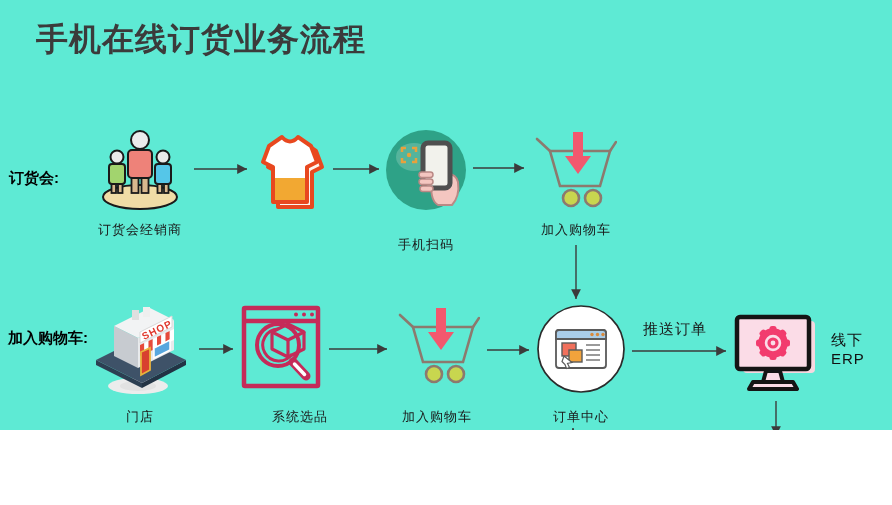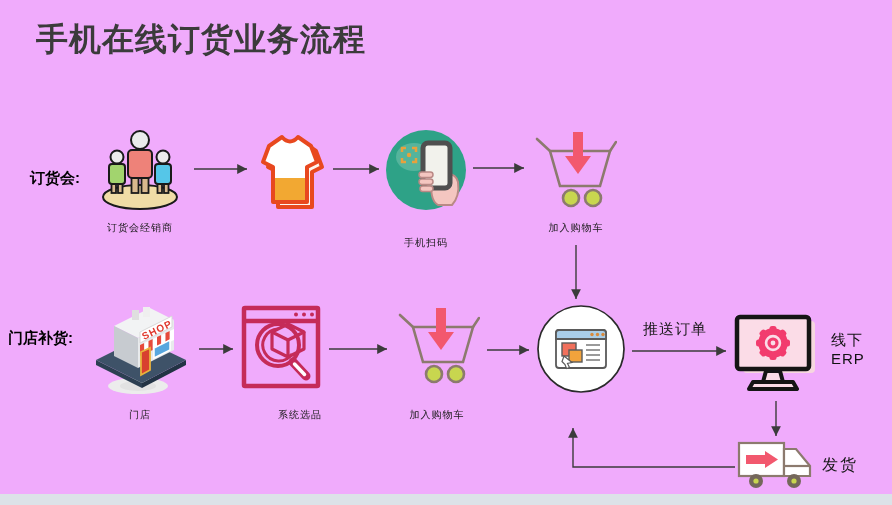--- a/index.html
+++ b/index.html
@@ -1,38 +1,38 @@
 <!DOCTYPE html>
 <html><head>
 <meta charset="utf-8">
 <style>
   html,body{margin:0;padding:0;background:#fff;}
-  .canvas{position:relative;width:892px;height:505px;background:#f0abfc;overflow:hidden;
+  .canvas{position:relative;width:892px;height:430px;background:#5eead4;overflow:hidden;
           font-family:"Liberation Sans",sans-serif;}
   .abs{position:absolute;}
   .title{font-size:32px;font-weight:bold;color:#3b3b3b;letter-spacing:1px;white-space:nowrap;}
   .row-label{font-size:15px;font-weight:bold;color:#000;white-space:nowrap;}
-  .node-label{font-family:"Liberation Serif",serif;font-size:10px;color:#1a1a1a;
+  .node-label{font-family:"Liberation Serif",serif;font-size:13px;color:#1a1a1a;
               text-align:center;width:120px;letter-spacing:1px;white-space:nowrap;}
   .edge-label{font-family:Liberation Sans, sans-serif;font-size:15px;color:#1a1a1a;
               text-align:center;width:90px;letter-spacing:1px;}
   .erp-label{font-size:15px;font-weight:normal;color:#111;line-height:19px;letter-spacing:1px;}
   .ship-label{font-family:"Liberation Serif",serif;font-size:16px;color:#1a1a1a;letter-spacing:2px;}
   .footer-bar{position:absolute;left:0;top:494px;width:892px;height:11px;background:#dce2e8;}
   svg{display:block;}
 </style>
 </head>
 <body>
 
 <div class="canvas">
 
   <div class="abs title" style="left:36px;top:18px;">手机在线订货业务流程</div>
 
-  <div class="abs row-label" style="left:30px;top:169px;">订货会:</div>
-  <div class="abs row-label" style="left:8px;top:329px;">门店补货:</div>
+  <div class="abs row-label" style="left:9px;top:169px;">订货会:</div>
+  <div class="abs row-label" style="left:8px;top:329px;">加入购物车:</div>
 
   <svg class="abs" style="left:98px;top:124px;" width="84" height="88" viewBox="0 0 84 88">
     <ellipse cx="42" cy="73" rx="37" ry="12" fill="#f0dca6" stroke="#1a1a1a" stroke-width="2"></ellipse>
     <g stroke="#1a1a1a" stroke-width="1.8">
       <rect x="13.5" y="57" width="4.5" height="12" fill="#d8b88e"></rect>
       <rect x="20" y="57" width="4.5" height="12" fill="#d8b88e"></rect>
       <rect x="59.5" y="57" width="4.5" height="12" fill="#d8b88e"></rect>
       <rect x="66" y="57" width="4.5" height="12" fill="#d8b88e"></rect>
       <rect x="33.5" y="52" width="7" height="17" fill="#d8b88e"></rect>
       <rect x="43.5" y="52" width="7" height="17" fill="#d8b88e"></rect>
@@ -195,20 +195,21 @@
     <circle cx="57" cy="41" r="7" fill="#74675b"></circle>
     <circle cx="57" cy="41" r="2.6" fill="#c8d64f"></circle>
   </svg>
 
   <div class="abs node-label" style="left:80px;top:221px;">订货会经销商</div>
   <div class="abs node-label" style="left:366px;top:236px;">手机扫码</div>
   <div class="abs node-label" style="left:516px;top:221px;">加入购物车</div>
   <div class="abs node-label" style="left:80px;top:408px;text-align:center;">门店</div>
   <div class="abs node-label" style="left:240px;top:408px;">系统选品</div>
   <div class="abs node-label" style="left:377px;top:408px;">加入购物车</div>
+  <div class="abs node-label" style="left:521px;top:408px;">订单中心</div>
 
   <div class="abs edge-label" style="left:630px;top:320px;">推送订单</div>
 
   <div class="abs erp-label" style="left:831px;top:330px;">
     <div>线下</div>
     <div>ERP</div>
   </div>
 
   <div class="abs ship-label" style="left:822px;top:455px;">发货</div>
 

